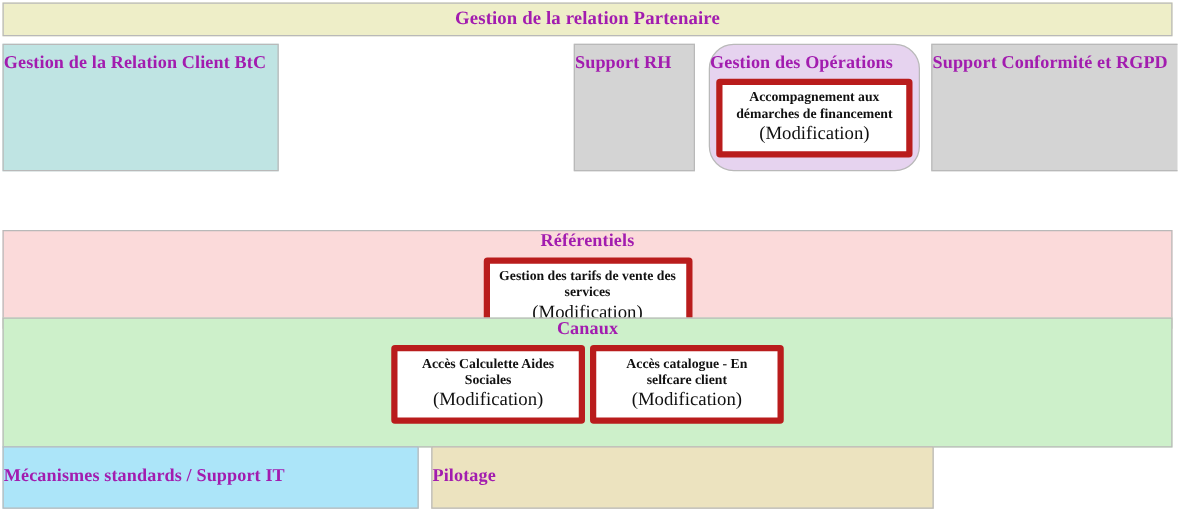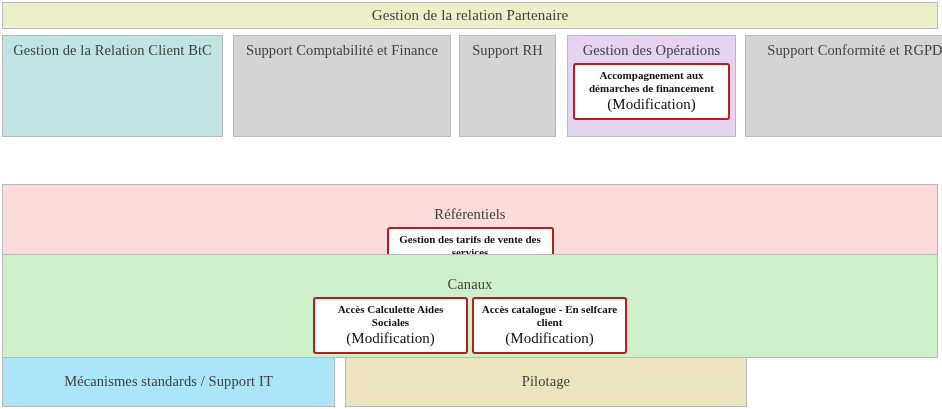--- a/index.html
+++ b/index.html
@@ -24,47 +24,47 @@
   
   .band, .box {
     position: absolute;
     box-sizing: border-box;
     border: 1px solid #b9b9b9;
     display: flex;
     flex-direction: column;
     align-items: center;
   }
   .band-title, .box-title {
-    font-weight: normal;
+    font-weight: bold;
     font-size: 14.5px;
     line-height: 1.18;
-    text-align: center;
-    color: #404040;
+    text-align: left;
+    color: #a21caf;
     letter-spacing: 0.1px;
   }
   .band-title {
-    padding-top: 21px;
+    padding-top: 0;
   }
   .box-title {
     padding: 6px 6px 0 6px;
     width: 100%;
   }
 
   
   .cards {
     display: flex;
     flex-direction: row;
     justify-content: center;
     gap: 4px;
     margin-top: 4px;
   }
   .card {
     box-sizing: border-box;
     background: #ffffff;
-    border: 2px solid #b91c1c;
+    border: 5px solid #b91c1c;
     border-radius: 3px;
     text-align: center;
     padding: 4px 5px 4px 5px;
     display: flex;
     flex-direction: column;
     justify-content: flex-start;
   }
   .card-name {
     font-weight: bold;
     font-size: 11px;
@@ -86,21 +86,21 @@
     background: #eeeec8;
     justify-content: center;
   }
   #band-partenaire .band-title { padding-top: 0; font-size: 15px; }
 
   
   .row2 { top: 35px; height: 102px; }
   #box-grc-btc      { left: 2px;   width: 221px; background: #bfe4e3; }
   #box-compta       { left: 233px; width: 218px; background: #d4d4d4; }
   #box-rh           { left: 459px; width: 97px;  background: #d4d4d4; }
-  #box-operations   { left: 567px; width: 169px; background: #e6d3ef; }
+  #box-operations   { left: 567px; width: 169px; background: #e6d3ef; border-radius: 20px; }
   #box-conformite   { left: 745px; width: 220px; background: #d4d4d4; }
 
   #box-operations .card { width: 157px; }
 
   
   #band-echanges {
     left: 2px; top: 143px; width: 936px; height: 33px;
     background: #e4d6f5;
     justify-content: center;
   }
@@ -133,23 +133,20 @@
 <div id="canvas">
 
   <div class="band" id="band-partenaire">
     <div class="band-title">Gestion de la relation Partenaire</div>
   </div>
 
   <div class="box row2" id="box-grc-btc">
     <div class="box-title">Gestion de la Relation Client BtC</div>
   </div>
 
-  <div class="box row2" id="box-compta">
-    <div class="box-title">Support Comptabilité et Finance</div>
-  </div>
 
   <div class="box row2" id="box-rh">
     <div class="box-title">Support RH</div>
   </div>
 
   <div class="box row2" id="box-operations">
     <div class="box-title">Gestion des Opérations</div>
     <div class="cards">
       <div class="card">
         <div class="card-name">Accompagnement aux démarches de financement</div>

